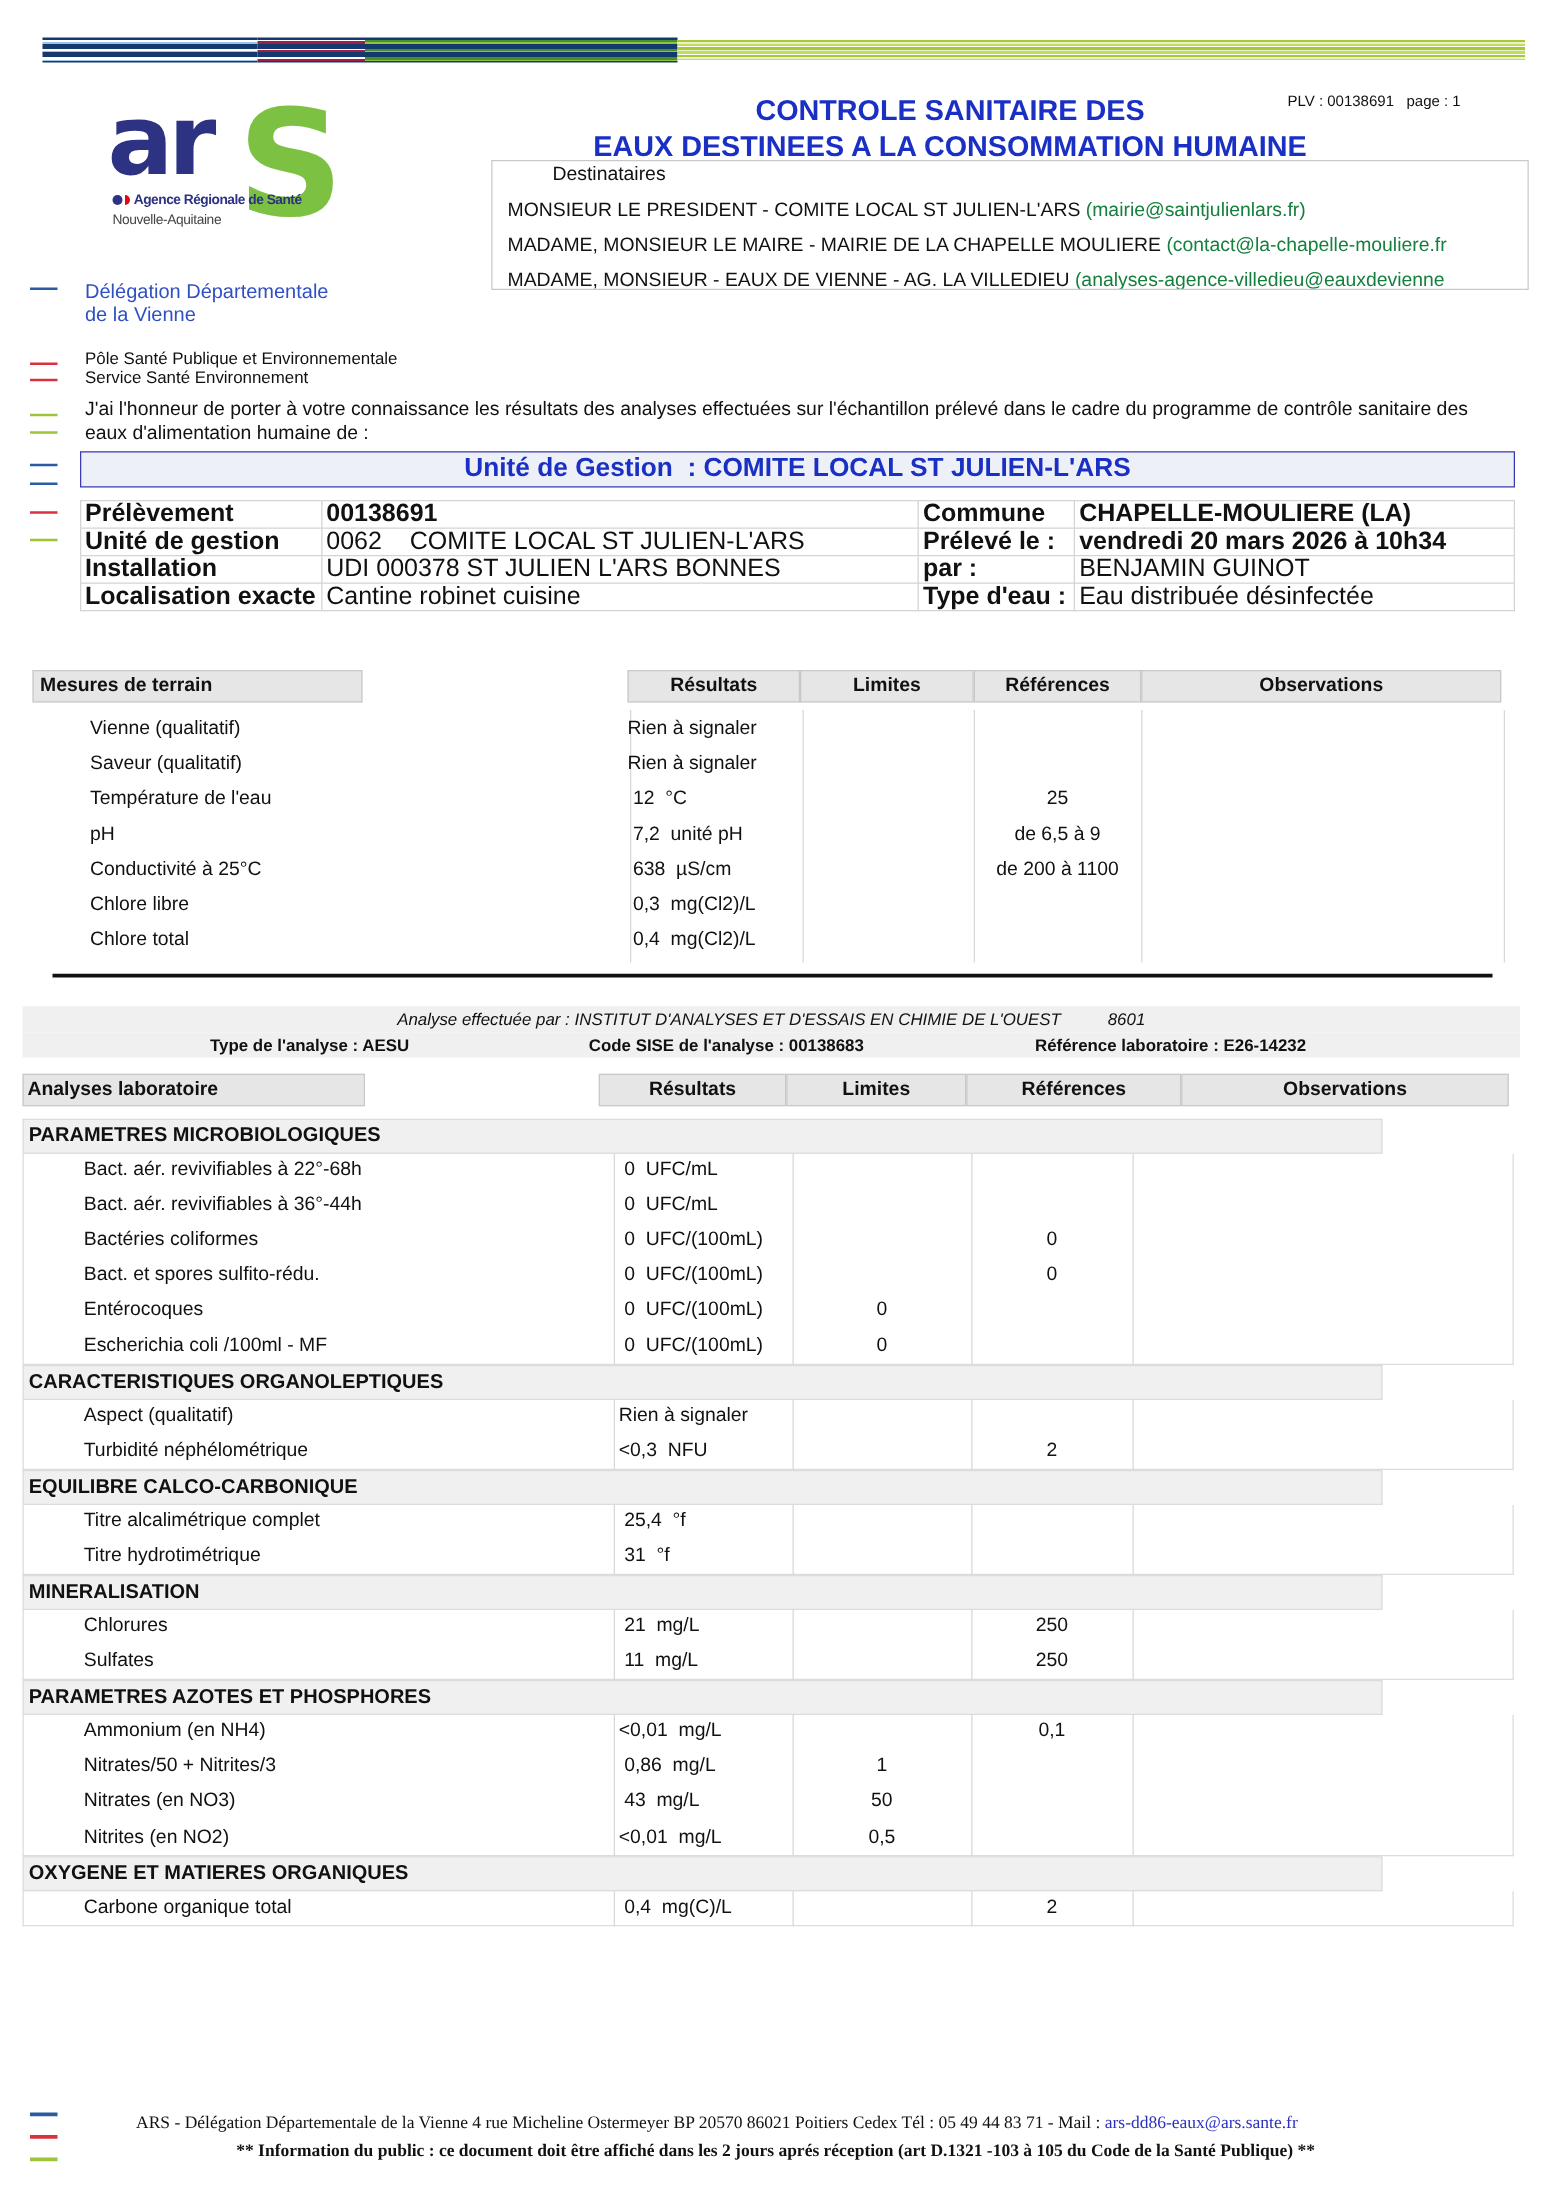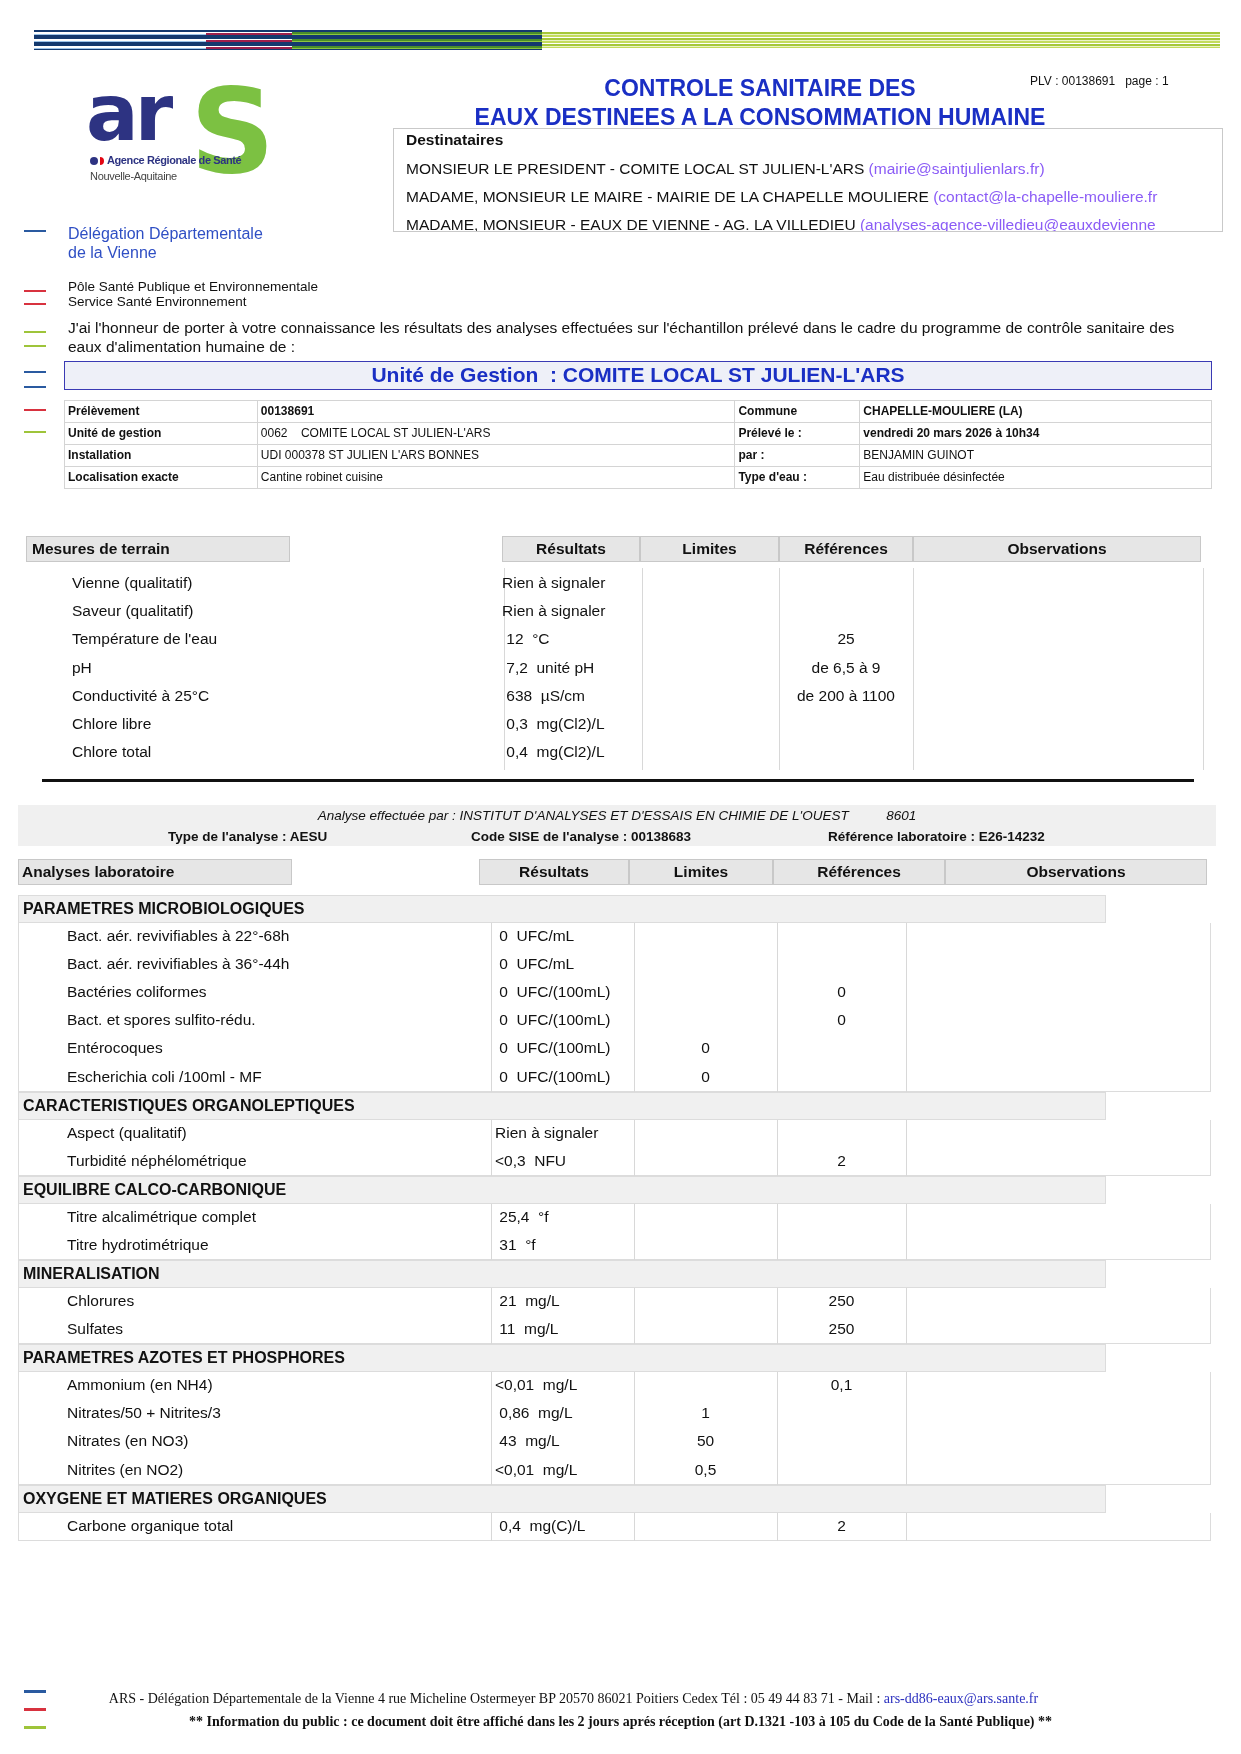--- a/index.html
+++ b/index.html
@@ -31,29 +31,29 @@
   .dash.green { background: #9ec43a; }
 
   .deleg { position: absolute; left: 68px; top: 224px; font-size: 16px; color: #2f4fc4; line-height: 19px; }
   .pole { position: absolute; left: 68px; top: 279px; font-size: 13.5px; line-height: 15px; color: #111; }
   .intro { position: absolute; left: 68px; top: 318px; font-size: 15.5px; line-height: 19px; color: #111; width: 1120px; }
 
   .title { position: absolute; left: 400px; top: 74px; width: 720px; text-align: center; font-weight: bold; font-size: 23px; color: #1a2fc4; line-height: 29px; }
   .plv { position: absolute; left: 1030px; top: 74px; font-size: 12px; color: #111; }
 
   .dest { position: absolute; left: 393px; top: 128px; width: 830px; height: 104px; border: 1.5px solid #c9c9c9; padding: 2px 0 0 12px; font-size: 15.5px; overflow: hidden; white-space: nowrap; }
-  .dest .h { font-weight: bold; margin-bottom: 6px; }
+  .dest .h { font-weight: normal; margin-bottom: 6px; margin-left: 36px; }
   .dest .line { line-height: 28px; }
-  .dest .mail { color: #8b5cf6; }
+  .dest .mail { color: #15803d; }
 
   .ug { position: absolute; left: 64px; top: 361px; width: 1148px; height: 29px; border: 1.5px solid #3a3ab4; background: #eef0f8; text-align: center; font-weight: bold; font-size: 21px; color: #1a2fc4; line-height: 26px; }
 
   
   table { border-collapse: collapse; }
-  .info { position: absolute; left: 64px; top: 400px; width: 1148px; font-size: 12px; }
+  .info { position: absolute; left: 64px; top: 400px; width: 1148px; font-size: 20px; }
   .info td { border: 1.5px solid #d4d4d4; height: 22px; padding: 0 3px; line-height: 19px; white-space: nowrap; }
   .info td.b { font-weight: bold; }
 
   
   .hdr { position: absolute; background: #e6e6e6; border: 1.5px solid #c8c8c8; font-weight: bold; font-size: 15.5px; height: 26px; line-height: 23px; }
   .hdr.center { text-align: center; }
   .row-text { position: absolute; font-size: 15.5px; line-height: 19px; white-space: nowrap; }
   .vline { position: absolute; width: 1px; background: #d8d8d8; }
 
   .lab-banner { position: absolute; left: 18px; width: 1198px; background: #f0f0f0; text-align: center; white-space: nowrap; font-size: 13.5px; }

